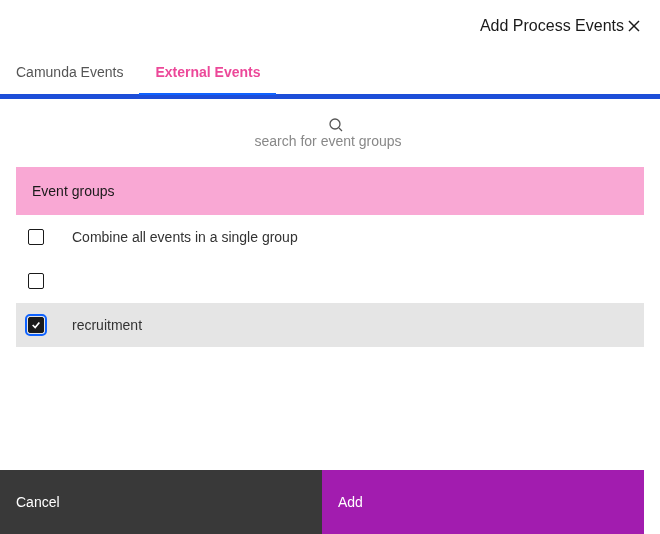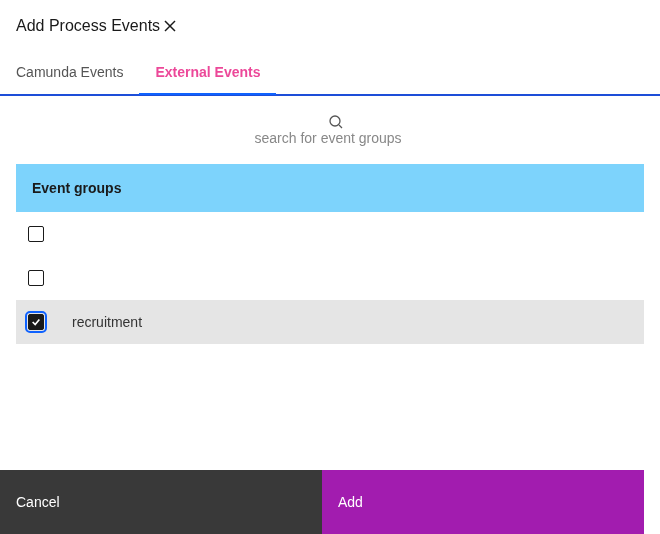--- a/index.html
+++ b/index.html
@@ -10,21 +10,21 @@
     body {
       font-family: -apple-system, BlinkMacSystemFont, "Segoe UI", Arial, sans-serif;
       width: 660px;
       height: 534px;
       background: #fff;
       position: relative;
       overflow: hidden;
     }
     .header {
       display: flex;
-      justify-content: flex-start;
+      justify-content: flex-end;
       align-items: center;
       padding: 16px 16px 14px 16px;
     }
     .title {
       font-size: 16px;
       font-weight: 400;
       color: #1a1a1a;
     }
     .close-btn {
       width: 20px;
@@ -34,21 +34,21 @@
       justify-content: center;
       cursor: pointer;
       color: #1a1a1a;
     }
     .close-btn svg {
       width: 16px;
       height: 16px;
     }
     .tabs {
       display: flex;
-      border-bottom: 2px solid #1d4ed8;
+      border-bottom: 5px solid #1d4ed8;
       padding: 0;
     }
     .tab {
       padding: 14px 16px;
       font-size: 14px;
       color: #555;
       cursor: pointer;
       position: relative;
     }
     .tab.active {
@@ -85,24 +85,24 @@
       flex: 1;
       font-family: inherit;
     }
     .search-input::placeholder {
       color: #888;
     }
     .list-container {
       margin: 0 16px;
     }
     .list-header {
-      background: #7dd3fc;
+      background: #f9a8d4;
       padding: 16px 16px;
       font-size: 14px;
-      font-weight: 700;
+      font-weight: 400;
       color: #1a1a1a;
     }
     .list-item {
       display: flex;
       align-items: center;
       padding: 14px 12px;
       font-size: 14px;
       color: #333;
     }
     .list-item.highlighted {
@@ -195,20 +195,21 @@
   <input type="text" class="search-input" placeholder="search for event groups" style="">
 </div>
 
 <div class="list-container">
   <div class="list-header">Event groups</div>
 
   <div class="list-item">
     <div class="checkbox">
       
     </div>
+    <span class="item-label">Combine all events in a single group</span>
   </div>
 
   <div class="list-item">
     <div class="checkbox">
       
     </div>
   </div>
 
 
   <div class="list-item highlighted">

